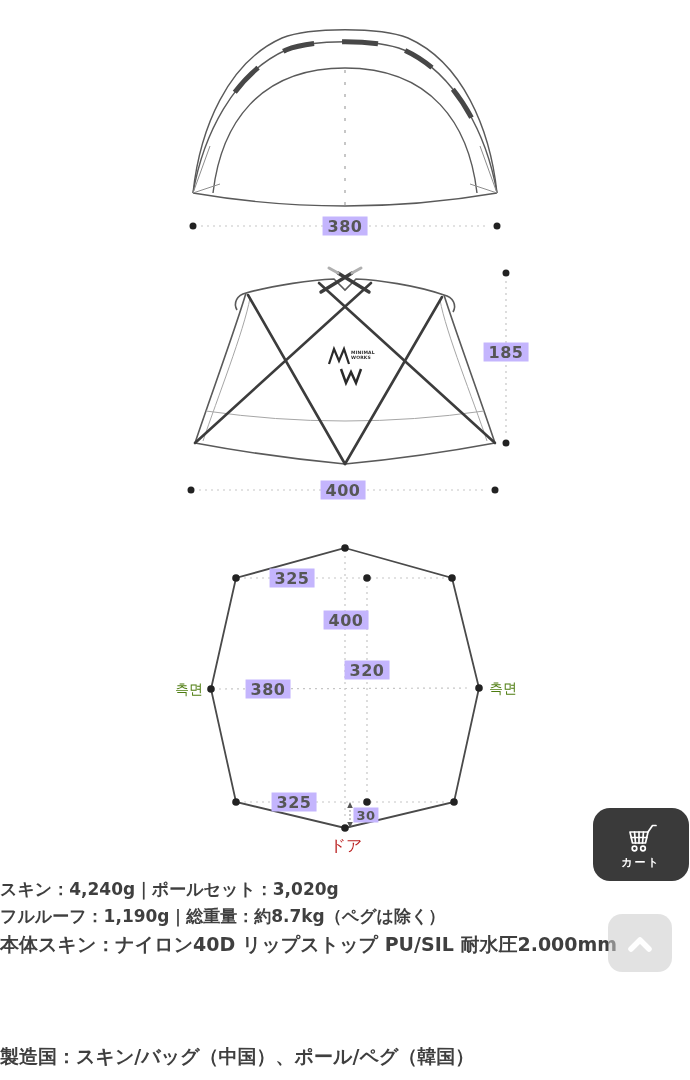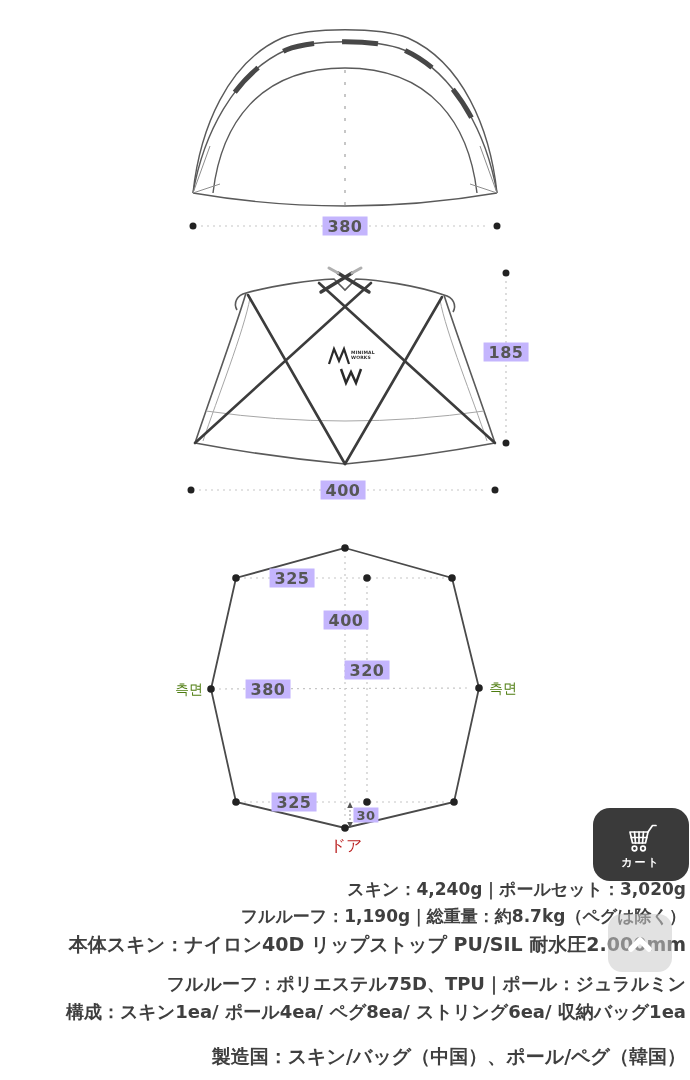--- a/index.html
+++ b/index.html
@@ -21,21 +21,21 @@
   .doorlab{
     position:absolute;z-index:2;transform:translate(-50%,-50%);
     color:#b91c1c;font-size:16px;font-weight:500;white-space:nowrap;
   }
   .logotext{
     position:absolute;z-index:2;left:351px;top:350px;
     font-size:4.5px;line-height:1.15;font-weight:bold;color:#2e2e2e;letter-spacing:.2px;
   }
   .logotext span{display:block;}
   .spec{
-    position:absolute;left:0;right:4px;z-index:3;text-align:right;white-space:nowrap;
+    position:absolute;left:0;right:16px;z-index:3;text-align:left;white-space:nowrap;
     color:#3f3f3f;font-weight:bold;
   }
   .spec.s17{font-size:17px;}
   .spec.s19{font-size:19px;}
   .spec.s18{font-size:18px;}
   .spec.s16{font-size:19px;}
   #cart-btn{
     position:absolute;left:593px;top:808px;width:96px;height:73px;z-index:6;
     background:#3a3a3a;border-radius:17px;display:flex;flex-direction:column;
     align-items:center;justify-content:center;cursor:pointer;box-sizing:border-box;padding-top:4px;
@@ -162,22 +162,20 @@
   <div class="dimlab" style="left:294px;top:802px;">325</div>
   <div class="dimlab small" style="left:366px;top:815px;">30</div>
 
   <div class="sidelab" style="left:189px;top:690px;">측면</div>
   <div class="sidelab" style="left:503px;top:689px;">측면</div>
   <div class="doorlab" style="left:346px;top:846px;">ドア</div>
 
   <div class="spec s17" style="top:878px;">スキン：4,240g｜ポールセット：3,020g</div>
   <div class="spec s17" style="top:905px;">フルルーフ：1,190g｜総重量：約8.7kg（ペグは除く）</div>
   <div class="spec s19" style="top:932px;">本体スキン：ナイロン40D リップストップ PU/SIL 耐水圧2.000mm</div>
-  <div class="spec s18" style="top:972px;">フルルーフ：ポリエステル75D、TPU｜ポール：ジュラルミン</div>
-  <div class="spec s18" style="top:1000px;">構成：スキン1ea/ ポール4ea/ ペグ8ea/ ストリング6ea/ 収納バッグ1ea</div>
   <div class="spec s16" style="top:1044px;">製造国：スキン/バッグ（中国）、ポール/ペグ（韓国）</div>
 
   <div id="cart-btn">
     <svg width="36" height="30" viewBox="0 0 36 30" fill="none" stroke="#ffffff" stroke-width="1.7" stroke-linecap="round" stroke-linejoin="round">
       <path d="M25,9 L29.5,2.5 L33,2.5"></path>
       <path d="M7,9 H25 L22.5,20 H9.5 Z"></path>
       <path d="M11.5,9 L12.5,20"></path>
       <path d="M16,9 L16,20"></path>
       <path d="M20.5,9 L19.5,20"></path>
       <path d="M8.2,14.5 H23.8"></path>

